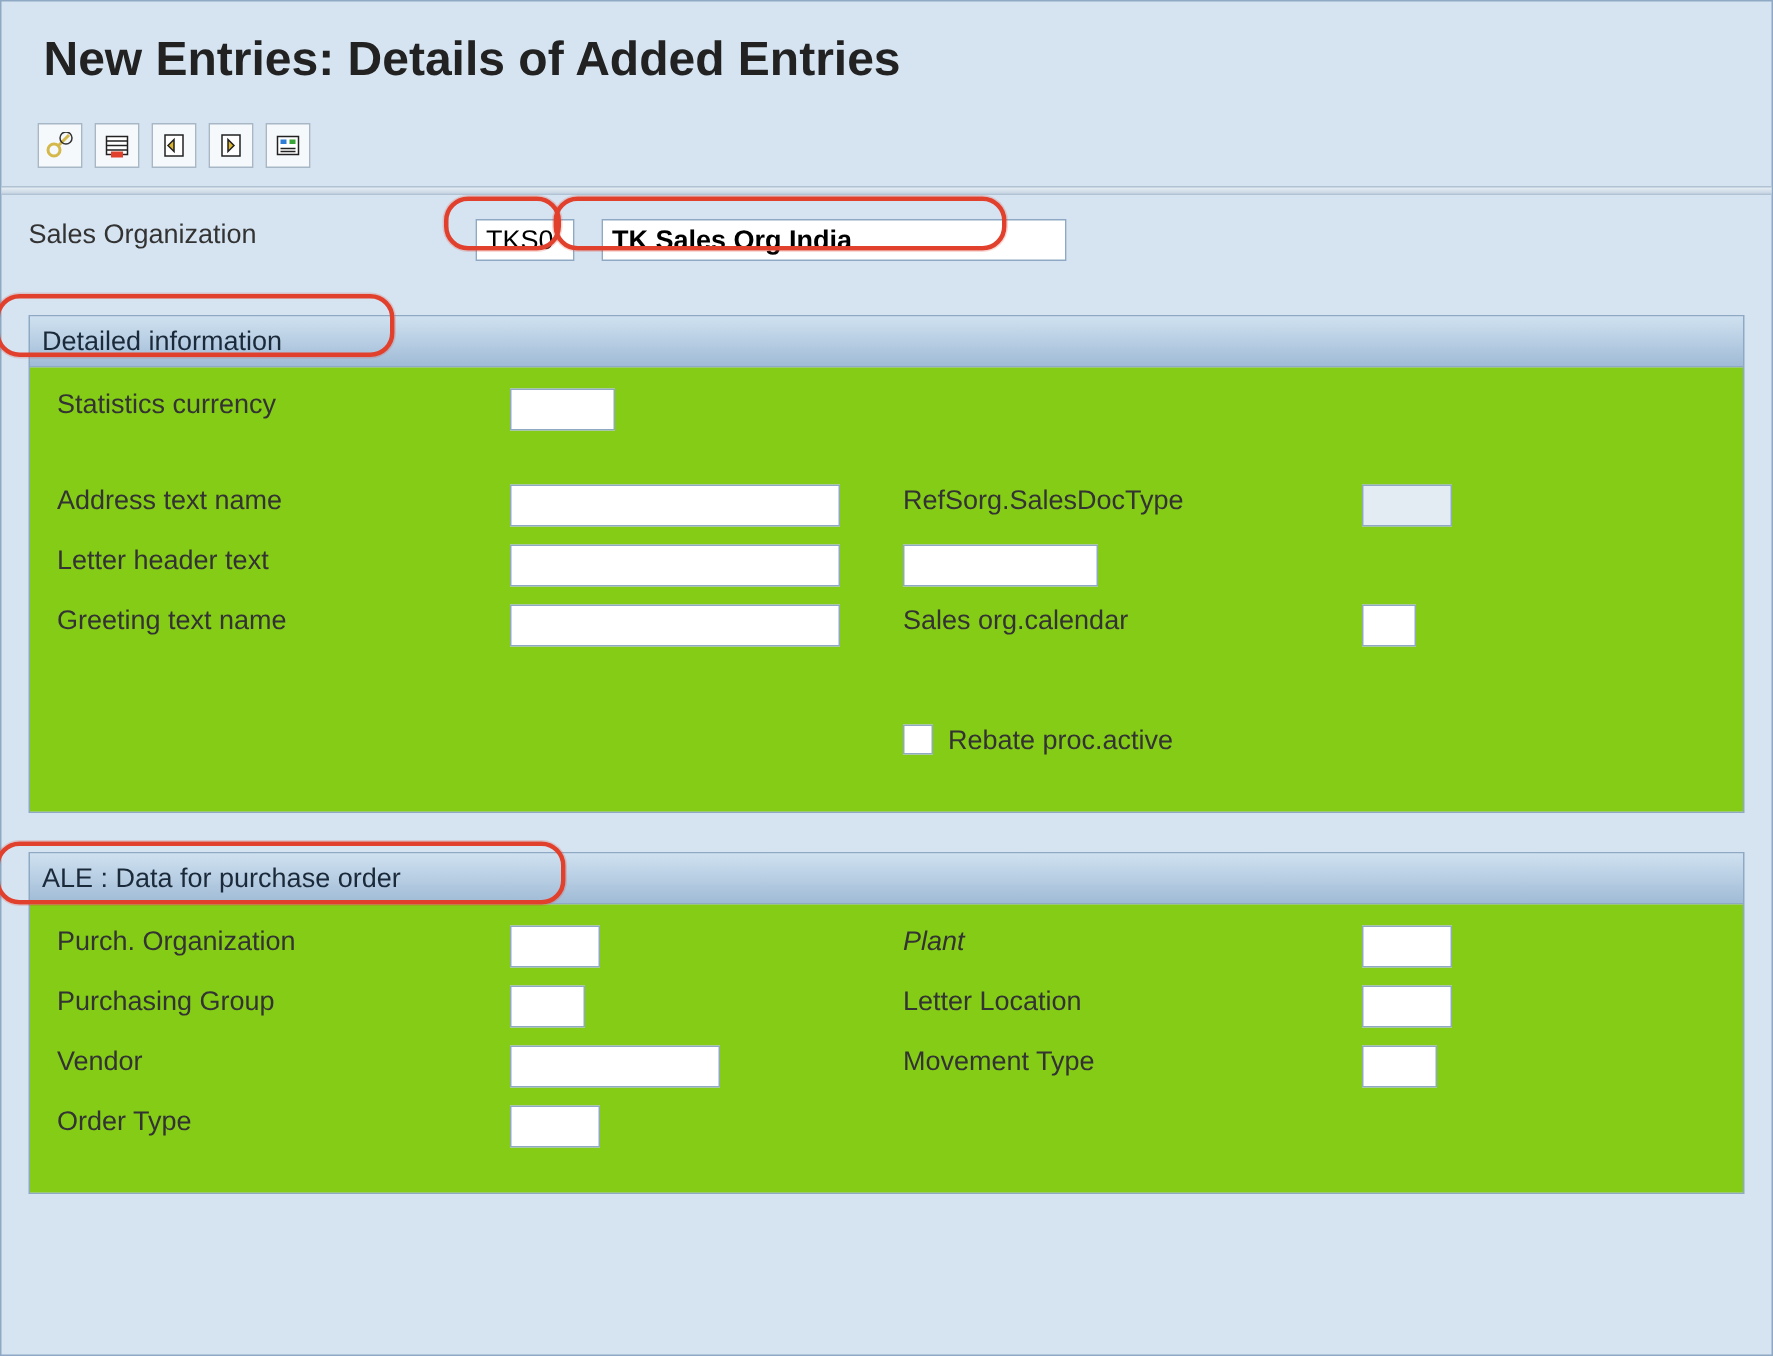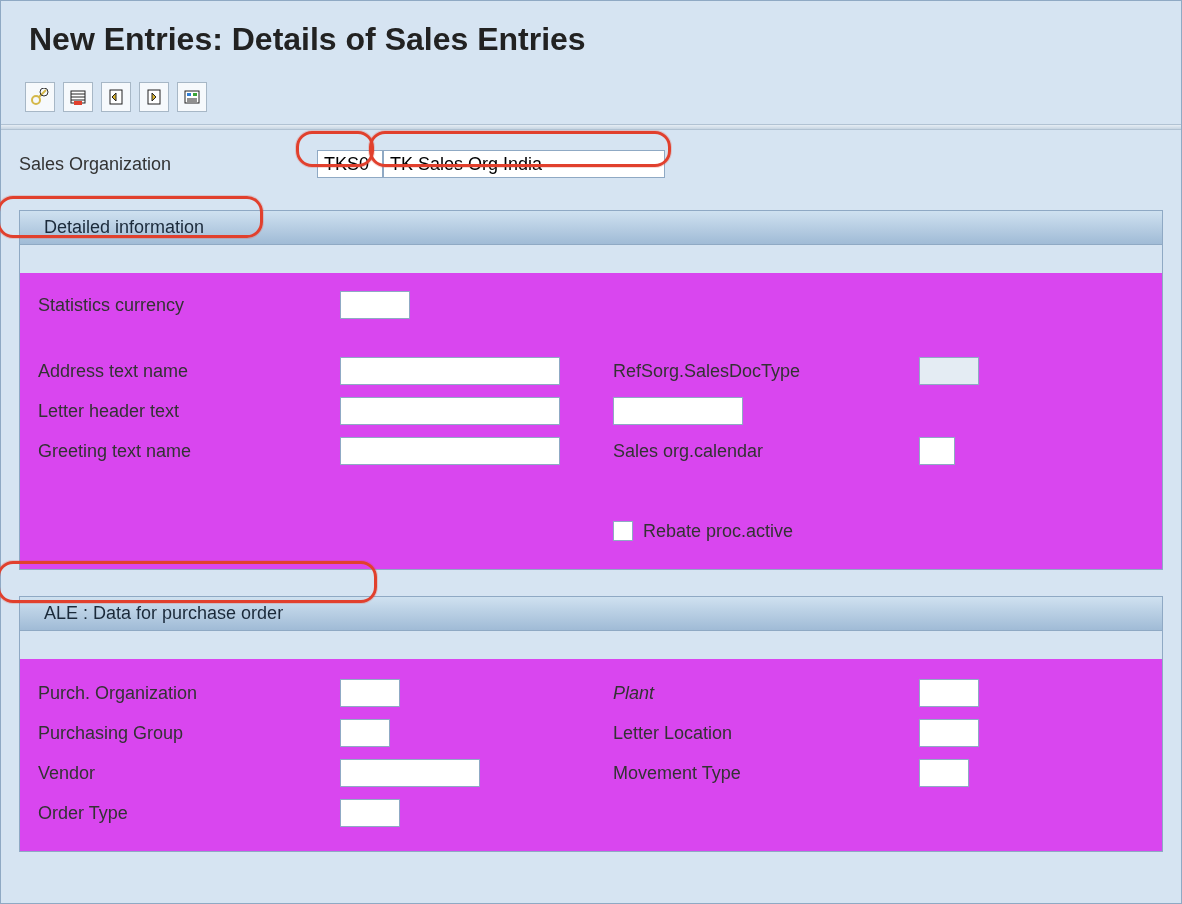--- a/index.html
+++ b/index.html
@@ -48,21 +48,20 @@
     background: linear-gradient(#e6edf4, #c7d5e2);
     border-top: 1px solid #b1c2d3;
     border-bottom: 1px solid #b1c2d3;
     margin-bottom: 0;
   }
   .body {
     padding: 16px 18px;
   }
   .row {
     display: flex;
-    align-items: center;
     height: 36px;
   }
   .lbl {
     display: inline-block;
   }
   .text-input {
     border: 1px solid #8fa9c4;
     background: #fff;
     height: 28px;
     box-sizing: border-box;
@@ -75,33 +74,32 @@
     color: #333;
   }
 
   .groupbox {
     border: 1px solid #8fa9c4;
     margin-bottom: 26px;
   }
   .group-header {
     background: linear-gradient(#cfe1f0, #a0bbd6);
     border-bottom: 1px solid #8fa9c4;
-    padding: 6px 24px;
+    padding: 6px 8px;
     font-size: 18px;
     color: #1b2a3a;
   }
   .group-body {
-    background: #d946ef;
+    background: #84cc16;
     padding: 14px 18px 18px 18px;
-    margin-top: 28px;
   }
   .two-col {
     display: grid;
     grid-template-columns: 560px 1fr;
-    column-gap: 15px;
+    column-gap: 4px;
   }
   .col .row { height: 40px; }
   .chk {
     width: 18px;
     height: 18px;
     border: 1px solid #8fa9c4;
     background: #fff;
     margin-right: 10px;
   }
 
@@ -112,21 +110,21 @@
     border-radius: 16px;
     pointer-events: none;
     box-shadow: 0 0 0 1px rgba(225,64,45,0.2);
   }
   .body, .window { position: relative; }
 </style>
 </head>
 <body>
 
 <div class="window">
-  <div class="title">New Entries: Details of Sales Entries</div>
+  <div class="title">New Entries: Details of Added Entries</div>
 
   <div class="toolbar">
     <div class="tb-btn">
       <svg width="20" height="18" viewBox="0 0 20 18">
         <circle cx="6" cy="12" r="4" fill="none" stroke="#d4b84a" stroke-width="2"></circle>
         <line x1="9" y1="9" x2="16" y2="2" stroke="#d4b84a" stroke-width="2"></line>
         <circle cx="14" cy="4" r="4" fill="none" stroke="#333" stroke-width="1"></circle>
       </svg>
     </div>
     <div class="tb-btn">
@@ -161,21 +159,21 @@
     </div>
   </div>
 
   <div class="toolbar-sep"></div>
 
   <div class="body">
 
     <div class="row" style="margin-bottom:28px;">
       <span class="lbl" style="width:298px;">Sales Organization</span>
       <input class="text-input" style="width: 66px; text-align: left;" value="TKS0">
-      <input class="text-input" style="width: 282px; margin-left: 0;" value="TK Sales Org India">
+      <input class="text-input" style="width: 310px; margin-left: 18px; font-weight: bold;" value="TK Sales Org India">
     </div>
 
     <div class="ring" style="left:295px; top:1px; width:72px; height:30px;"></div>
     <div class="ring" style="left:368px; top:1px; width:296px; height:30px;"></div>
 
     <div class="groupbox">
       <div class="group-header">Detailed information</div>
       <div class="group-body">
         <div class="row" style="margin-bottom:28px;">
           <span class="lbl" style="width:302px;">Statistics currency</span>

